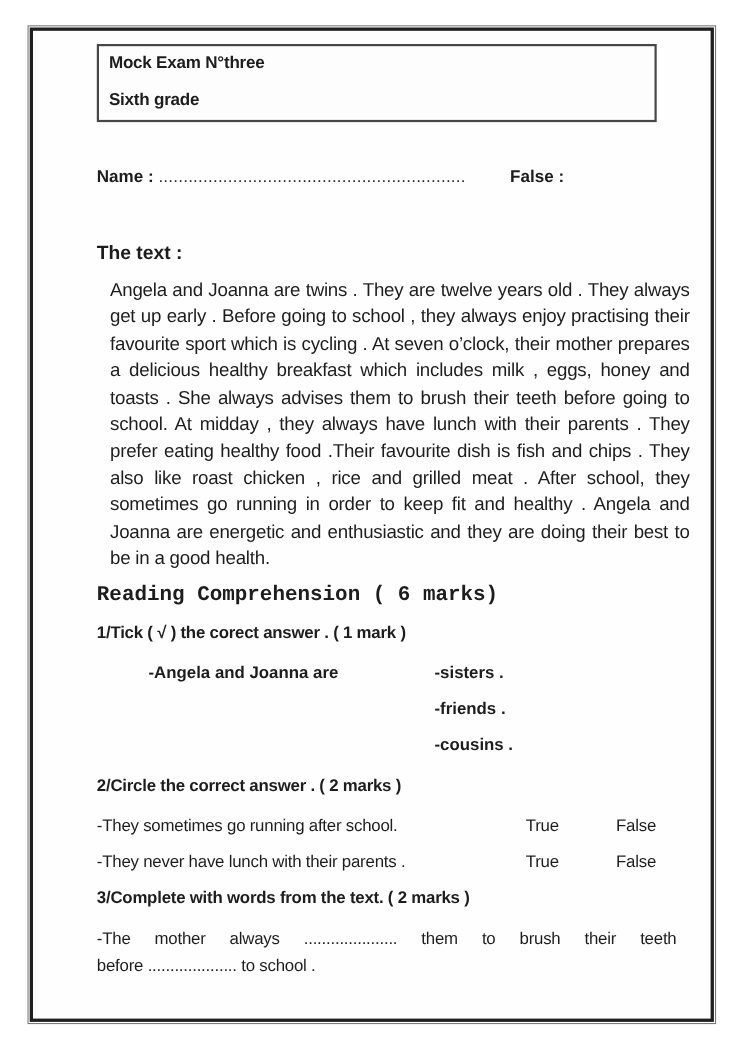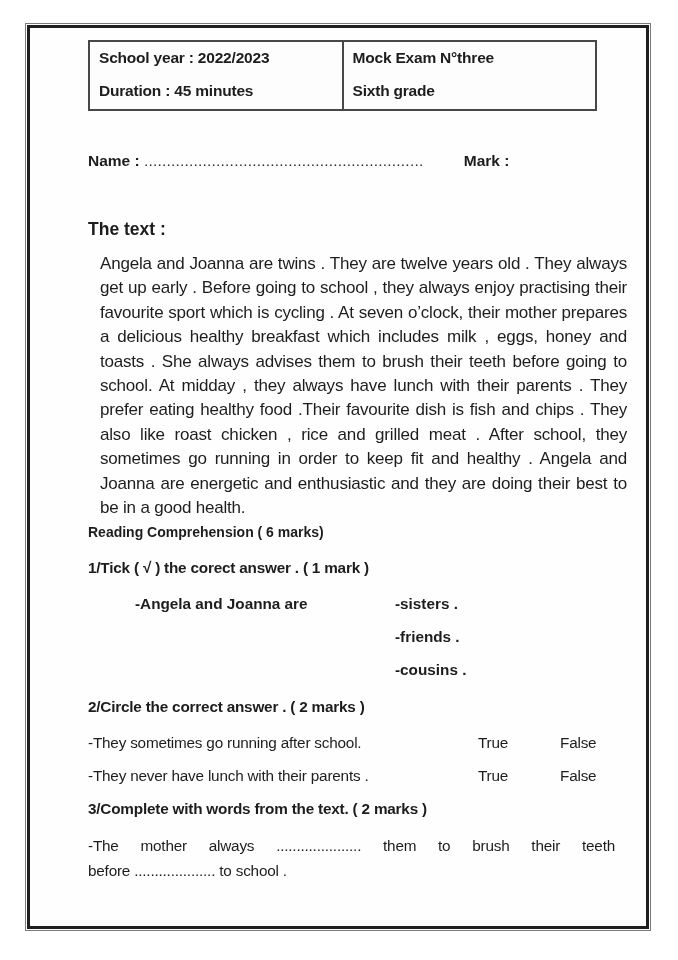--- a/index.html
+++ b/index.html
@@ -62,24 +62,25 @@
     margin-top: 12px;
     width: 527px;
     font-size: 17px;
     letter-spacing: -0.2px;
     line-height: 24.4px;
     text-align: justify;
     margin-left: 12px;
   }
   
   .section-heading {
-    margin-top: 1px;
-    font-size: 14px;
+    margin-top: 9px;
+    font-size: 19px;
     font-weight: 700;
     line-height: 22px;
+    font-family: Liberation Mono, monospace;
   }
   .q-prompt {
     font-size: 15.3px;
     font-weight: 700;
     letter-spacing: -0.2px;
     line-height: 20px;
   }
   .q1-prompt { margin-top: 15px; }
   .q1-options { margin-top: 16px; }
   .q1-row {
@@ -114,33 +115,29 @@
   }
 </style>
 </head>
 <body>
 
 <div class="page-frame">
   <div class="content">
 
     <div class="header-table">
       <div class="header-cell">
-        <div class="cell-line">School year : 2022/2023</div>
-        <div class="cell-line">Duration : 45 minutes</div>
-      </div>
-      <div class="header-cell">
         <div class="cell-line">Mock  Exam N°three</div>
         <div class="cell-line">Sixth grade</div>
       </div>
     </div>
 
     <div class="name-line">
       <span class="name-label">Name :</span>
       <span class="name-dots">..............................................................</span>
-      <span class="mark-label">Mark :</span>
+      <span class="mark-label">False :</span>
     </div>
 
     <div class="text-heading">The text :</div>
     <div class="reading-paragraph">Angela and Joanna are twins . They are twelve years old . They always get up early . Before going to school , they always enjoy practising their favourite sport which is cycling . At seven o’clock, their mother prepares a delicious healthy breakfast which includes milk , eggs, honey and toasts . She always advises them to brush their teeth before going to school. At midday , they always have lunch with their parents . They prefer eating healthy food .Their favourite dish is fish and chips . They also like roast chicken , rice and grilled meat . After school, they sometimes go running in order to keep fit and healthy . Angela and Joanna are energetic and enthusiastic and they are doing their best to be in a good health.</div>
 
     <div class="section-heading">Reading Comprehension ( 6 marks)</div>
 
     <div class="q-prompt q1-prompt">1/Tick  ( √ ) the corect answer . ( 1 mark )</div>
     <div class="q1-options">
       <div class="q1-row">

